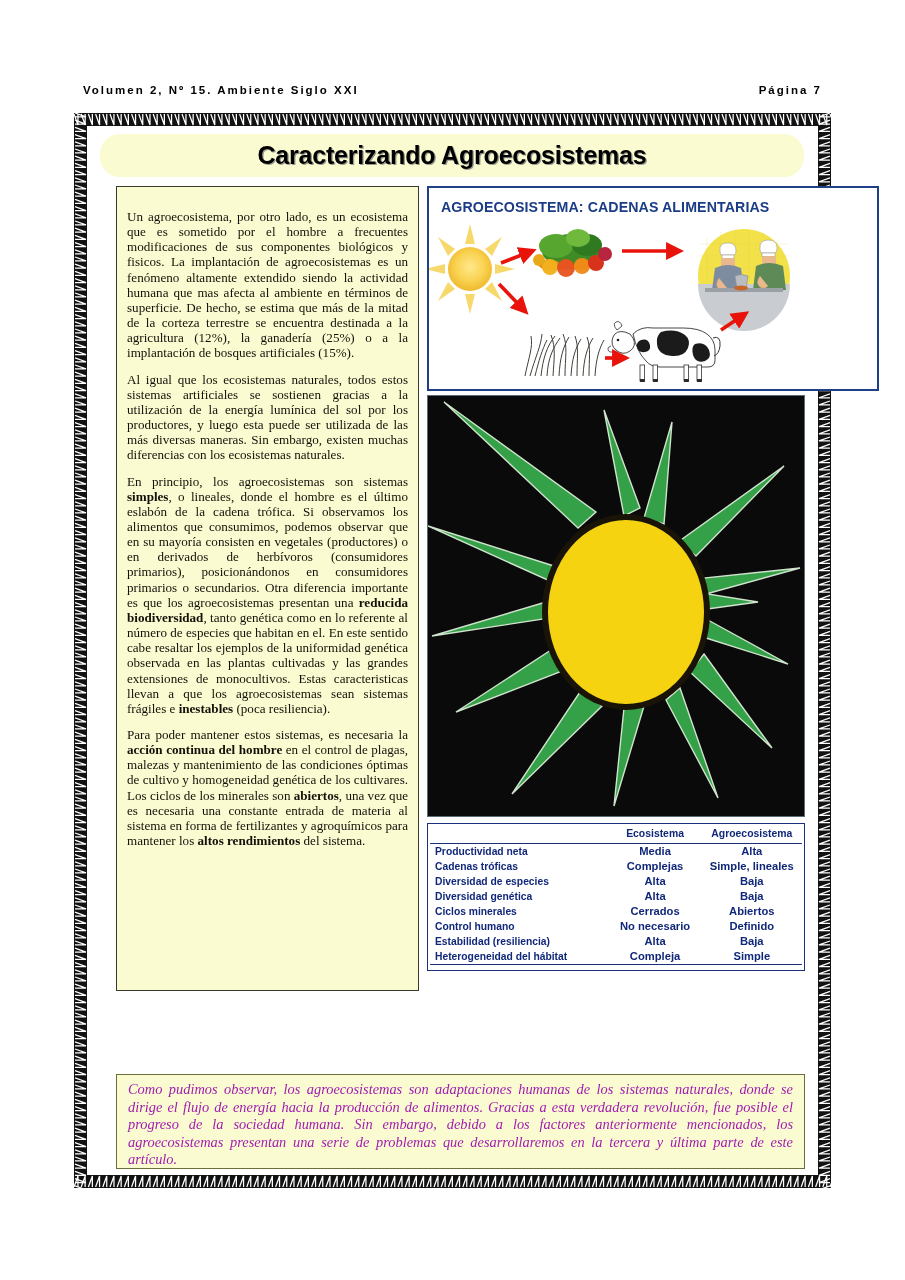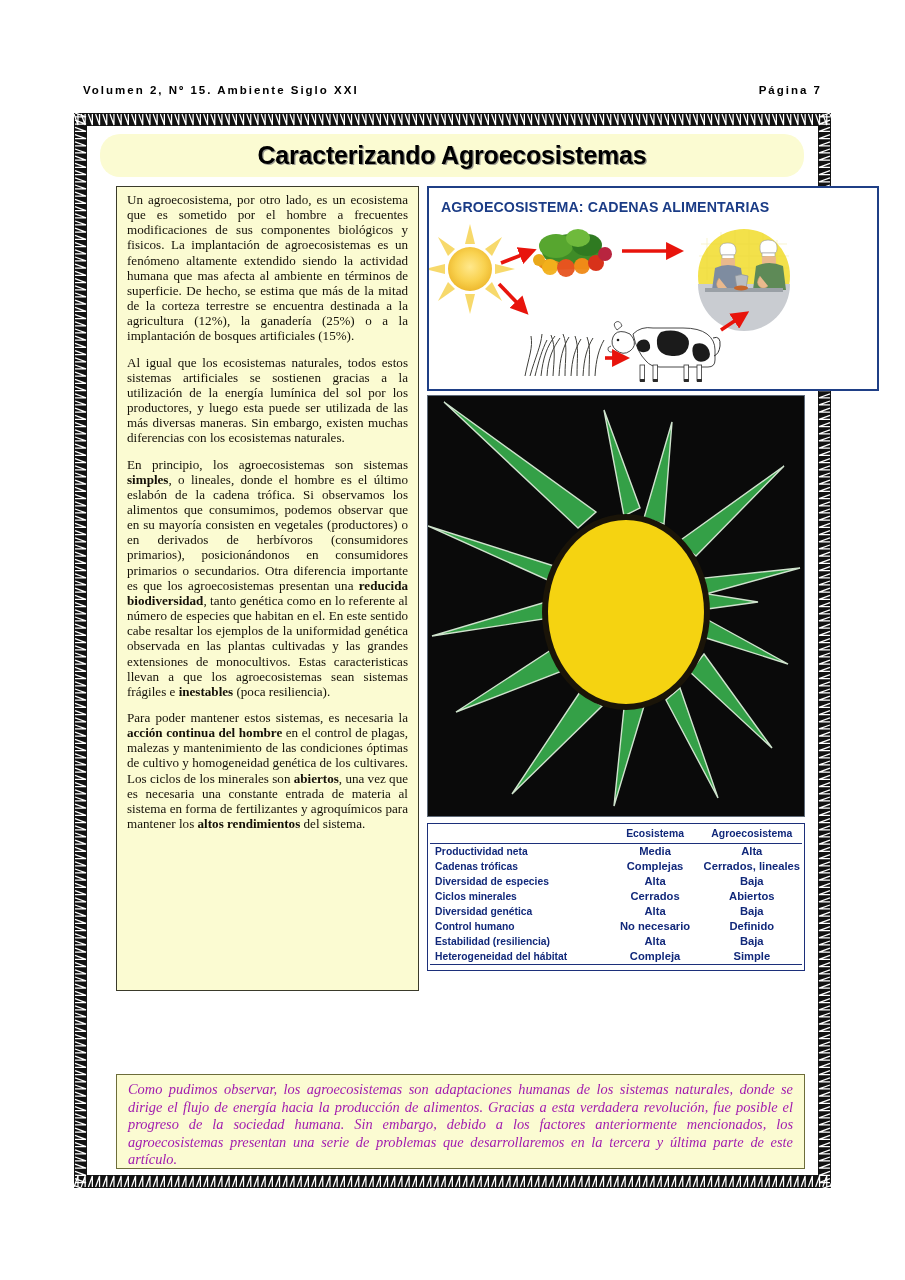--- a/index.html
+++ b/index.html
@@ -55,21 +55,21 @@
     font-family:"Liberation Sans", sans-serif;
     font-size:25px;font-weight:bold;color:#000;
     letter-spacing:-0.2px;
     text-shadow:1.2px 1.2px 0 rgba(120,120,120,.75);
   }
 
   
   .article{
     position:absolute;left:29px;top:60px;width:303px;height:805px;
     background:#fbfbd2;border:1.3px solid #3a3a2a;
-    box-sizing:border-box;padding:5px 10px 6px 10px;
+    box-sizing:border-box;padding:22px 10px 6px 10px;
     overflow:hidden;
   }
   .article p{
     margin:0 0 11px 0;
     font-family:"Liberation Serif", serif;
     font-size:13.1px;line-height:15.15px;
     text-align:justify;
     color:#141008;
     -webkit-hyphens:none;hyphens:none;
     word-spacing:0px;
@@ -343,36 +343,36 @@
           </thead>
           <tbody id="cmp-body">
               <tr>
                 <td class="lbl">Productividad neta</td>
                 <td class="val">Media</td>
                 <td class="val">Alta</td>
               </tr>
               <tr>
                 <td class="lbl">Cadenas tróficas</td>
                 <td class="val">Complejas</td>
-                <td class="val">Cerrados, lineales</td>
+                <td class="val">Simple, lineales</td>
               </tr>
               <tr>
                 <td class="lbl">Diversidad de especies</td>
                 <td class="val">Alta</td>
                 <td class="val">Baja</td>
               </tr>
               <tr>
+                <td class="lbl">Diversidad genética</td>
+                <td class="val">Alta</td>
+                <td class="val">Baja</td>
+              </tr>
+              <tr>
                 <td class="lbl">Ciclos minerales</td>
                 <td class="val">Cerrados</td>
                 <td class="val">Abiertos</td>
-              </tr>
-              <tr>
-                <td class="lbl">Diversidad genética</td>
-                <td class="val">Alta</td>
-                <td class="val">Baja</td>
               </tr>
               <tr>
                 <td class="lbl">Control humano</td>
                 <td class="val">No necesario</td>
                 <td class="val">Definido</td>
               </tr>
               <tr>
                 <td class="lbl">Estabilidad (resiliencia)</td>
                 <td class="val">Alta</td>
                 <td class="val">Baja</td>

